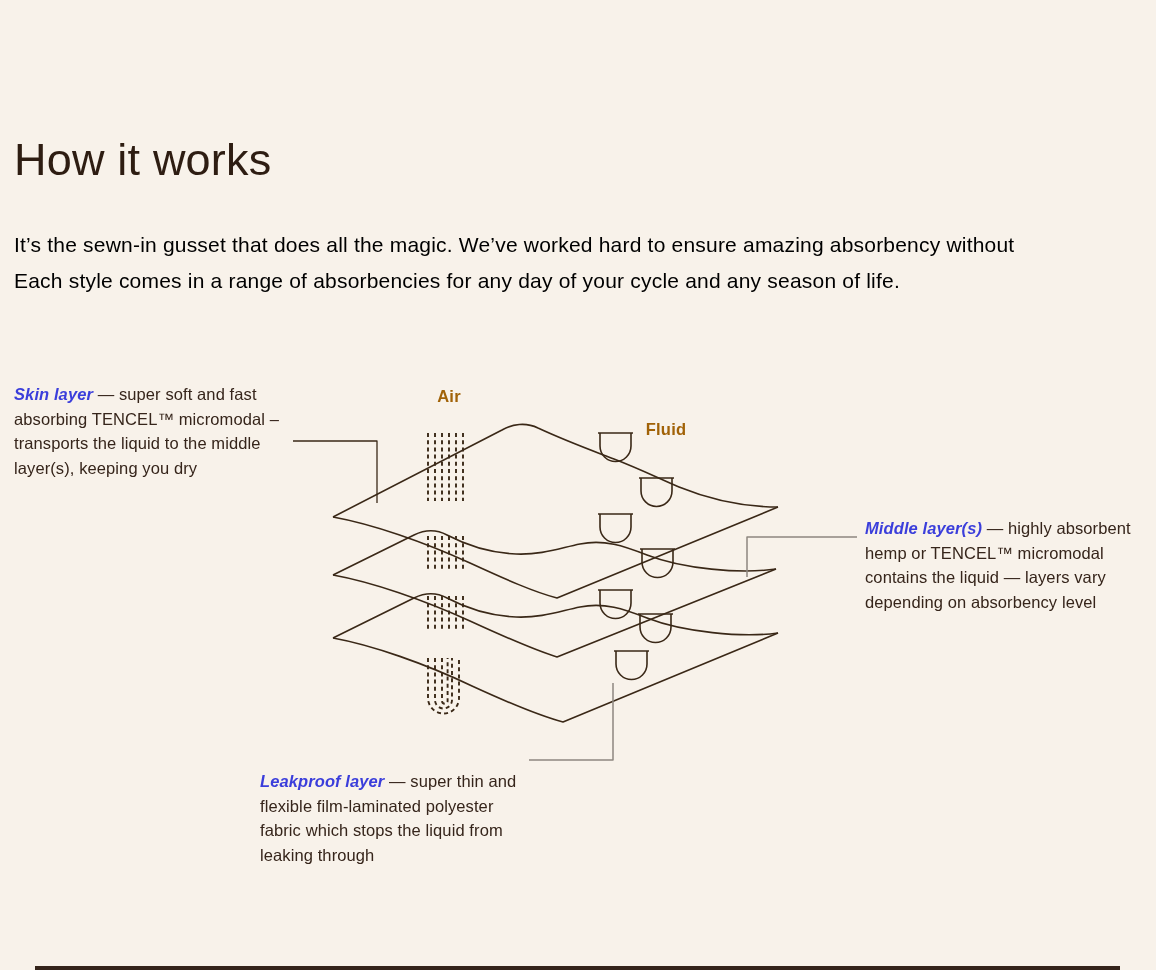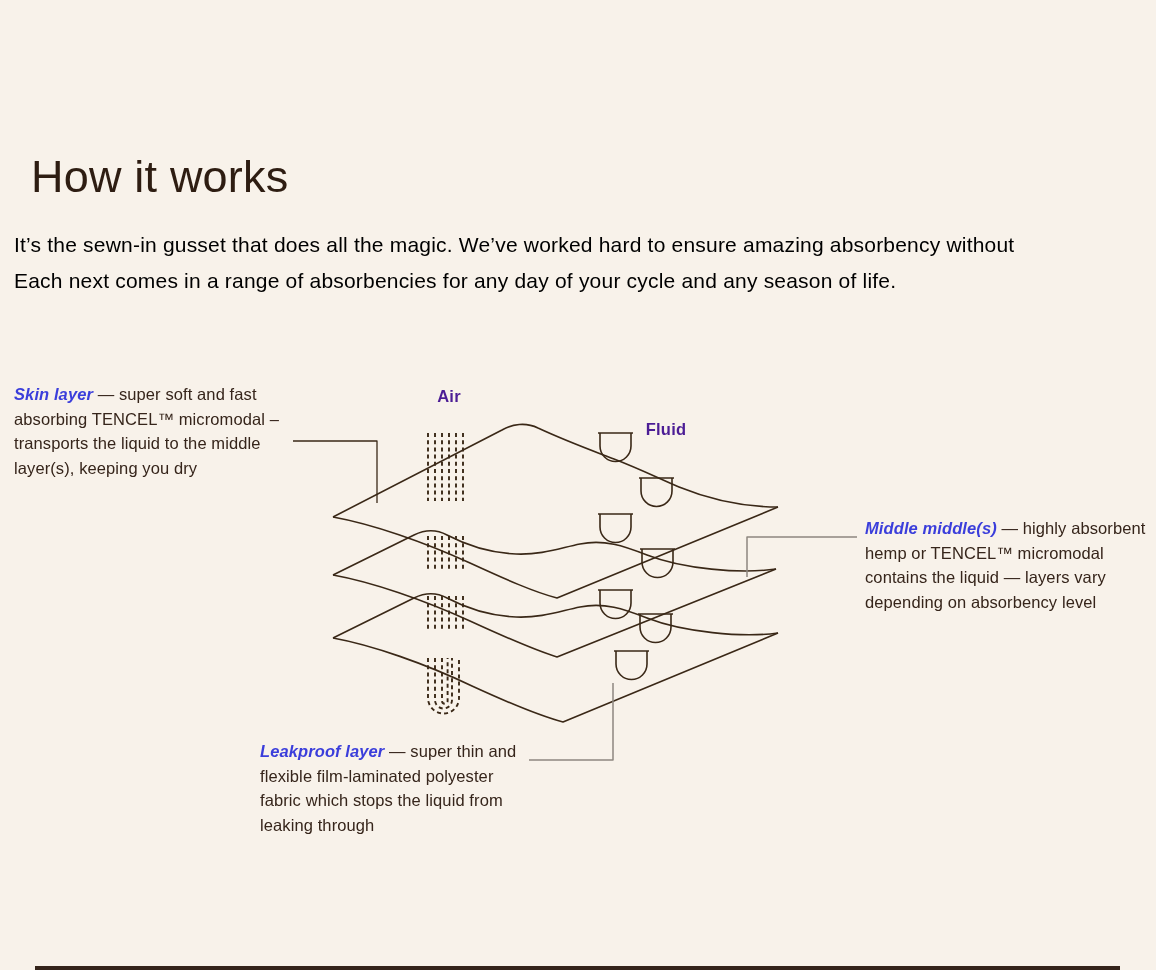--- a/index.html
+++ b/index.html
@@ -7,63 +7,63 @@
     position:relative;
     width:1156px;height:970px;
     background:#f8f2ea;
     font-family:"Liberation Sans",sans-serif;
     color:#38261a;
     overflow:hidden;
   }
   .title{
     position:absolute;left:14px;top:134px;
     font-size:45px;font-weight:500;letter-spacing:.2px;
-    color:#2e1d12;margin:17px;
+    color:#2e1d12;margin:0;
   }
   .intro{
     position:absolute;left:14px;top:227px;width:1135px;
     font-size:21px;line-height:36px;letter-spacing:.2px;
     color:#000000;
   }
   .intro-line{white-space:nowrap;}
   .diagram-label{
     position:absolute;top:387px;
     transform:translateX(-50%);
     font-size:16.5px;font-weight:700;letter-spacing:.2px;
-    color:#4c1d95;
+    color:#a16207;
   }
   .air-label{left:449px;}
   .fluid-label{left:666px;margin-top:33px;}
   .note{
     position:absolute;
     font-size:16.5px;line-height:24.6px;letter-spacing:.1px;
     color:#36251b;
   }
   .note .lbl{
     color:#3b3edb;font-weight:700;font-style:italic;
   }
   .note-skin{left:14px;top:382px;width:281px;}
   .note-middle{left:865px;top:516px;width:294px;}
-  .note-leakproof{left:260px;top:739px;width:262px;}
+  .note-leakproof{left:260px;top:769px;width:262px;}
   svg.diagram{position:absolute;left:0;top:0;}
   .bottom-bar{
     position:absolute;left:35px;top:966px;width:1085px;height:4px;
     background:#35241b;
   }
 </style>
 </head>
 <body>
 
 <div class="page">
 
   <h1 class="title">How it works</h1>
 
   <div class="intro">
     <div class="intro-line">It’s the sewn-in gusset that does all the magic. We’ve worked hard to ensure amazing absorbency without</div>
-    <div class="intro-line">Each next comes in a range of absorbencies for any day of your cycle and any season of life.</div>
+    <div class="intro-line">Each style comes in a range of absorbencies for any day of your cycle and any season of life.</div>
   </div>
 
   <div class="diagram-label air-label">Air</div>
   <div class="diagram-label fluid-label">Fluid</div>
 
   <svg class="diagram" width="1156" height="970" viewBox="0 0 1156 970" fill="none" stroke-linecap="butt" stroke-linejoin="round">
 
     <g stroke="#3a2817" stroke-width="1.6">
       <path d="M 333 517 L 502 430 C 512 424 526 422 538 428 C 566 441 588 449 614 459 C 640 469 658 478 679 487 C 706 498 742 507 778 507"></path>
       <path d="M 333 517 C 372 524 424 542 470 563 C 507 580 534 592 557 598 L 778 507"></path>
@@ -123,21 +123,21 @@
     <path d="M 857 537 H 747 V 577" stroke="#8d8780" stroke-width="1.5"></path>
     <path d="M 613 683 V 760 H 529" stroke="#8d8780" stroke-width="1.5"></path>
   </svg>
 
   <div class="note note-skin">
     <span class="lbl">Skin layer</span>
     <span>— super soft and fast absorbing TENCEL™ micromodal – transports the liquid to the middle layer(s), keeping you dry</span>
   </div>
 
   <div class="note note-middle">
-    <span class="lbl">Middle middle(s)</span>
+    <span class="lbl">Middle layer(s)</span>
     <span>— highly absorbent hemp or TENCEL™ micromodal contains the liquid — layers vary depending on absorbency level</span>
   </div>
 
   <div class="note note-leakproof">
     <span class="lbl">Leakproof layer</span>
     <span>— super thin and flexible film-laminated polyester fabric which stops the liquid from leaking through</span>
   </div>
 
   <div class="bottom-bar"></div>
 </div>

